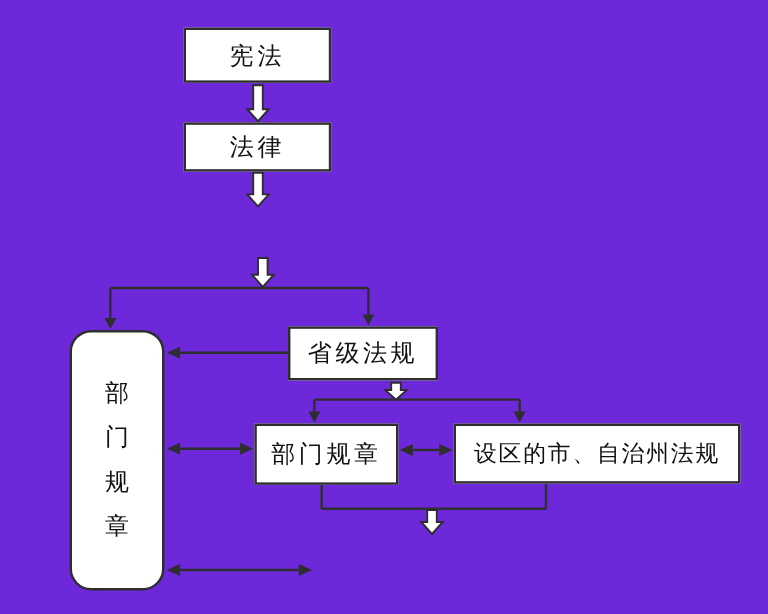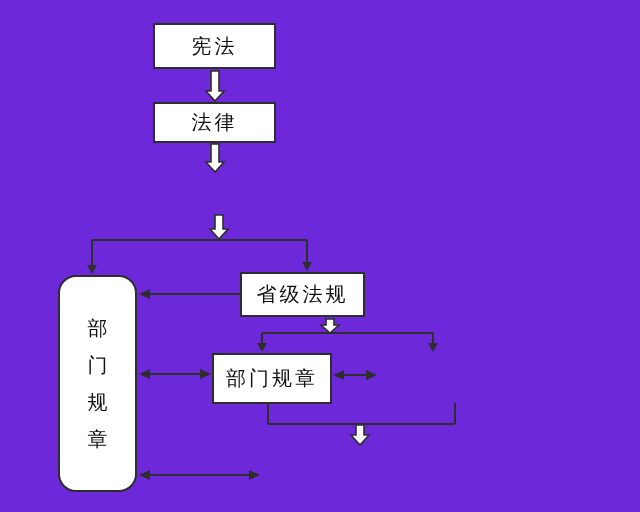--- a/index.html
+++ b/index.html
@@ -119,15 +119,18 @@
   </div>
 
   <div class="node" id="n-provreg">
     <span>省级法规</span>
   </div>
 
   <div class="node" id="n-provrules">
     <span>部门规章</span>
   </div>
 
+  <div class="node" id="n-cityreg">
+    <span>设区的市、自治州法规</span>
+  </div>
 
 
 </div>
 
 </body></html>

